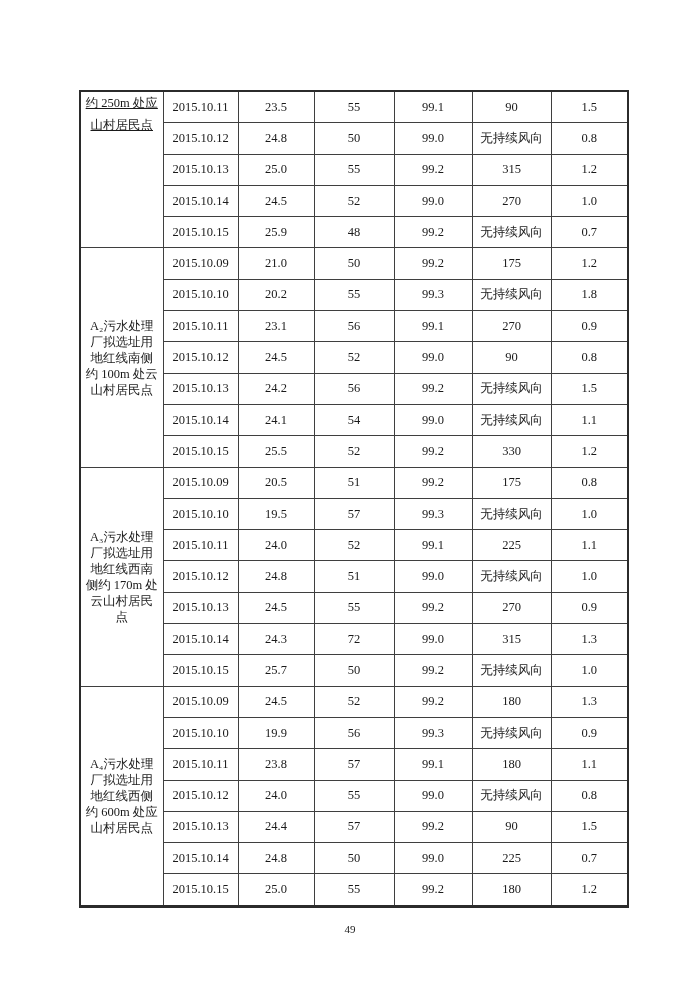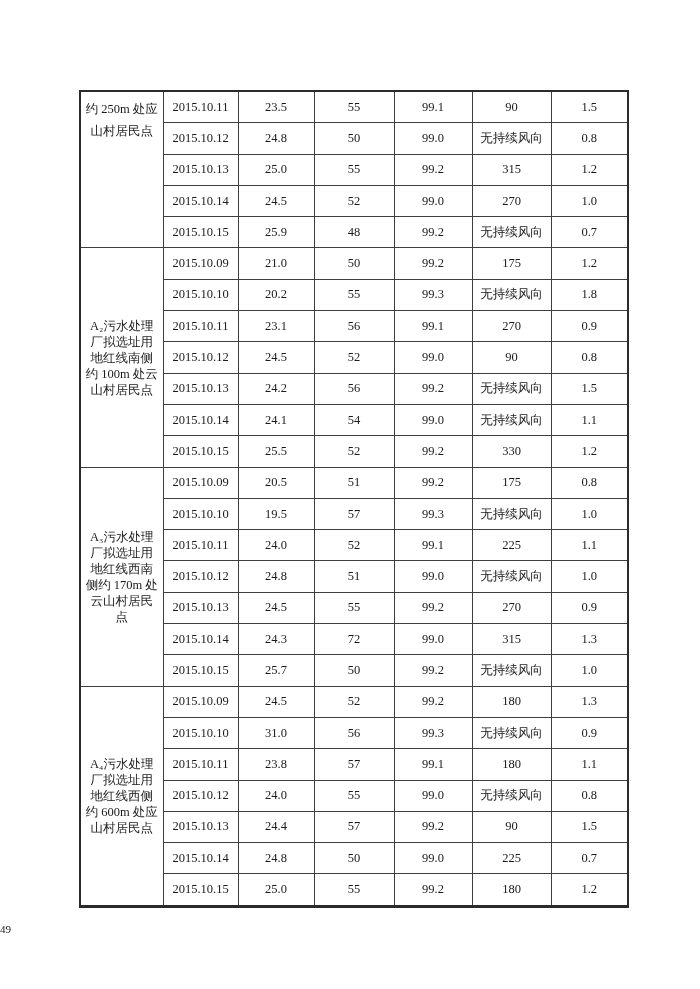--- a/index.html
+++ b/index.html
@@ -41,29 +41,29 @@
     white-space: nowrap;
   }
   table.data-table td.label-cell {
     white-space: pre-line;
     line-height: 16px;
     font-size: 12.5px;
     padding: 0 3px;
   }
   table.data-table td.label-cell.top-align {
     vertical-align: top;
-    padding-top: 6px;
     line-height: 22px;
+    text-decoration: underline;
   }
   .page-number {
     position: absolute;
     left: 0;
     right: 0;
     top: 923px;
-    text-align: left;
+    text-align: center;
     font-size: 11px;
     color: #222;
   }
 </style>
 </head>
 <body>
 
 <div class="page">
   <table class="data-table">
     <colgroup>
@@ -249,21 +249,21 @@
 山村居民点</td>
           <td>2015.10.09</td>
           <td>24.5</td>
           <td>52</td>
           <td>99.2</td>
           <td>180</td>
           <td>1.3</td>
         </tr>
         <tr>
           <td>2015.10.10</td>
-          <td>31.0</td>
+          <td>19.9</td>
           <td>56</td>
           <td>99.3</td>
           <td>无持续风向</td>
           <td>0.9</td>
         </tr>
         <tr>
           <td>2015.10.11</td>
           <td>23.8</td>
           <td>57</td>
           <td>99.1</td>

